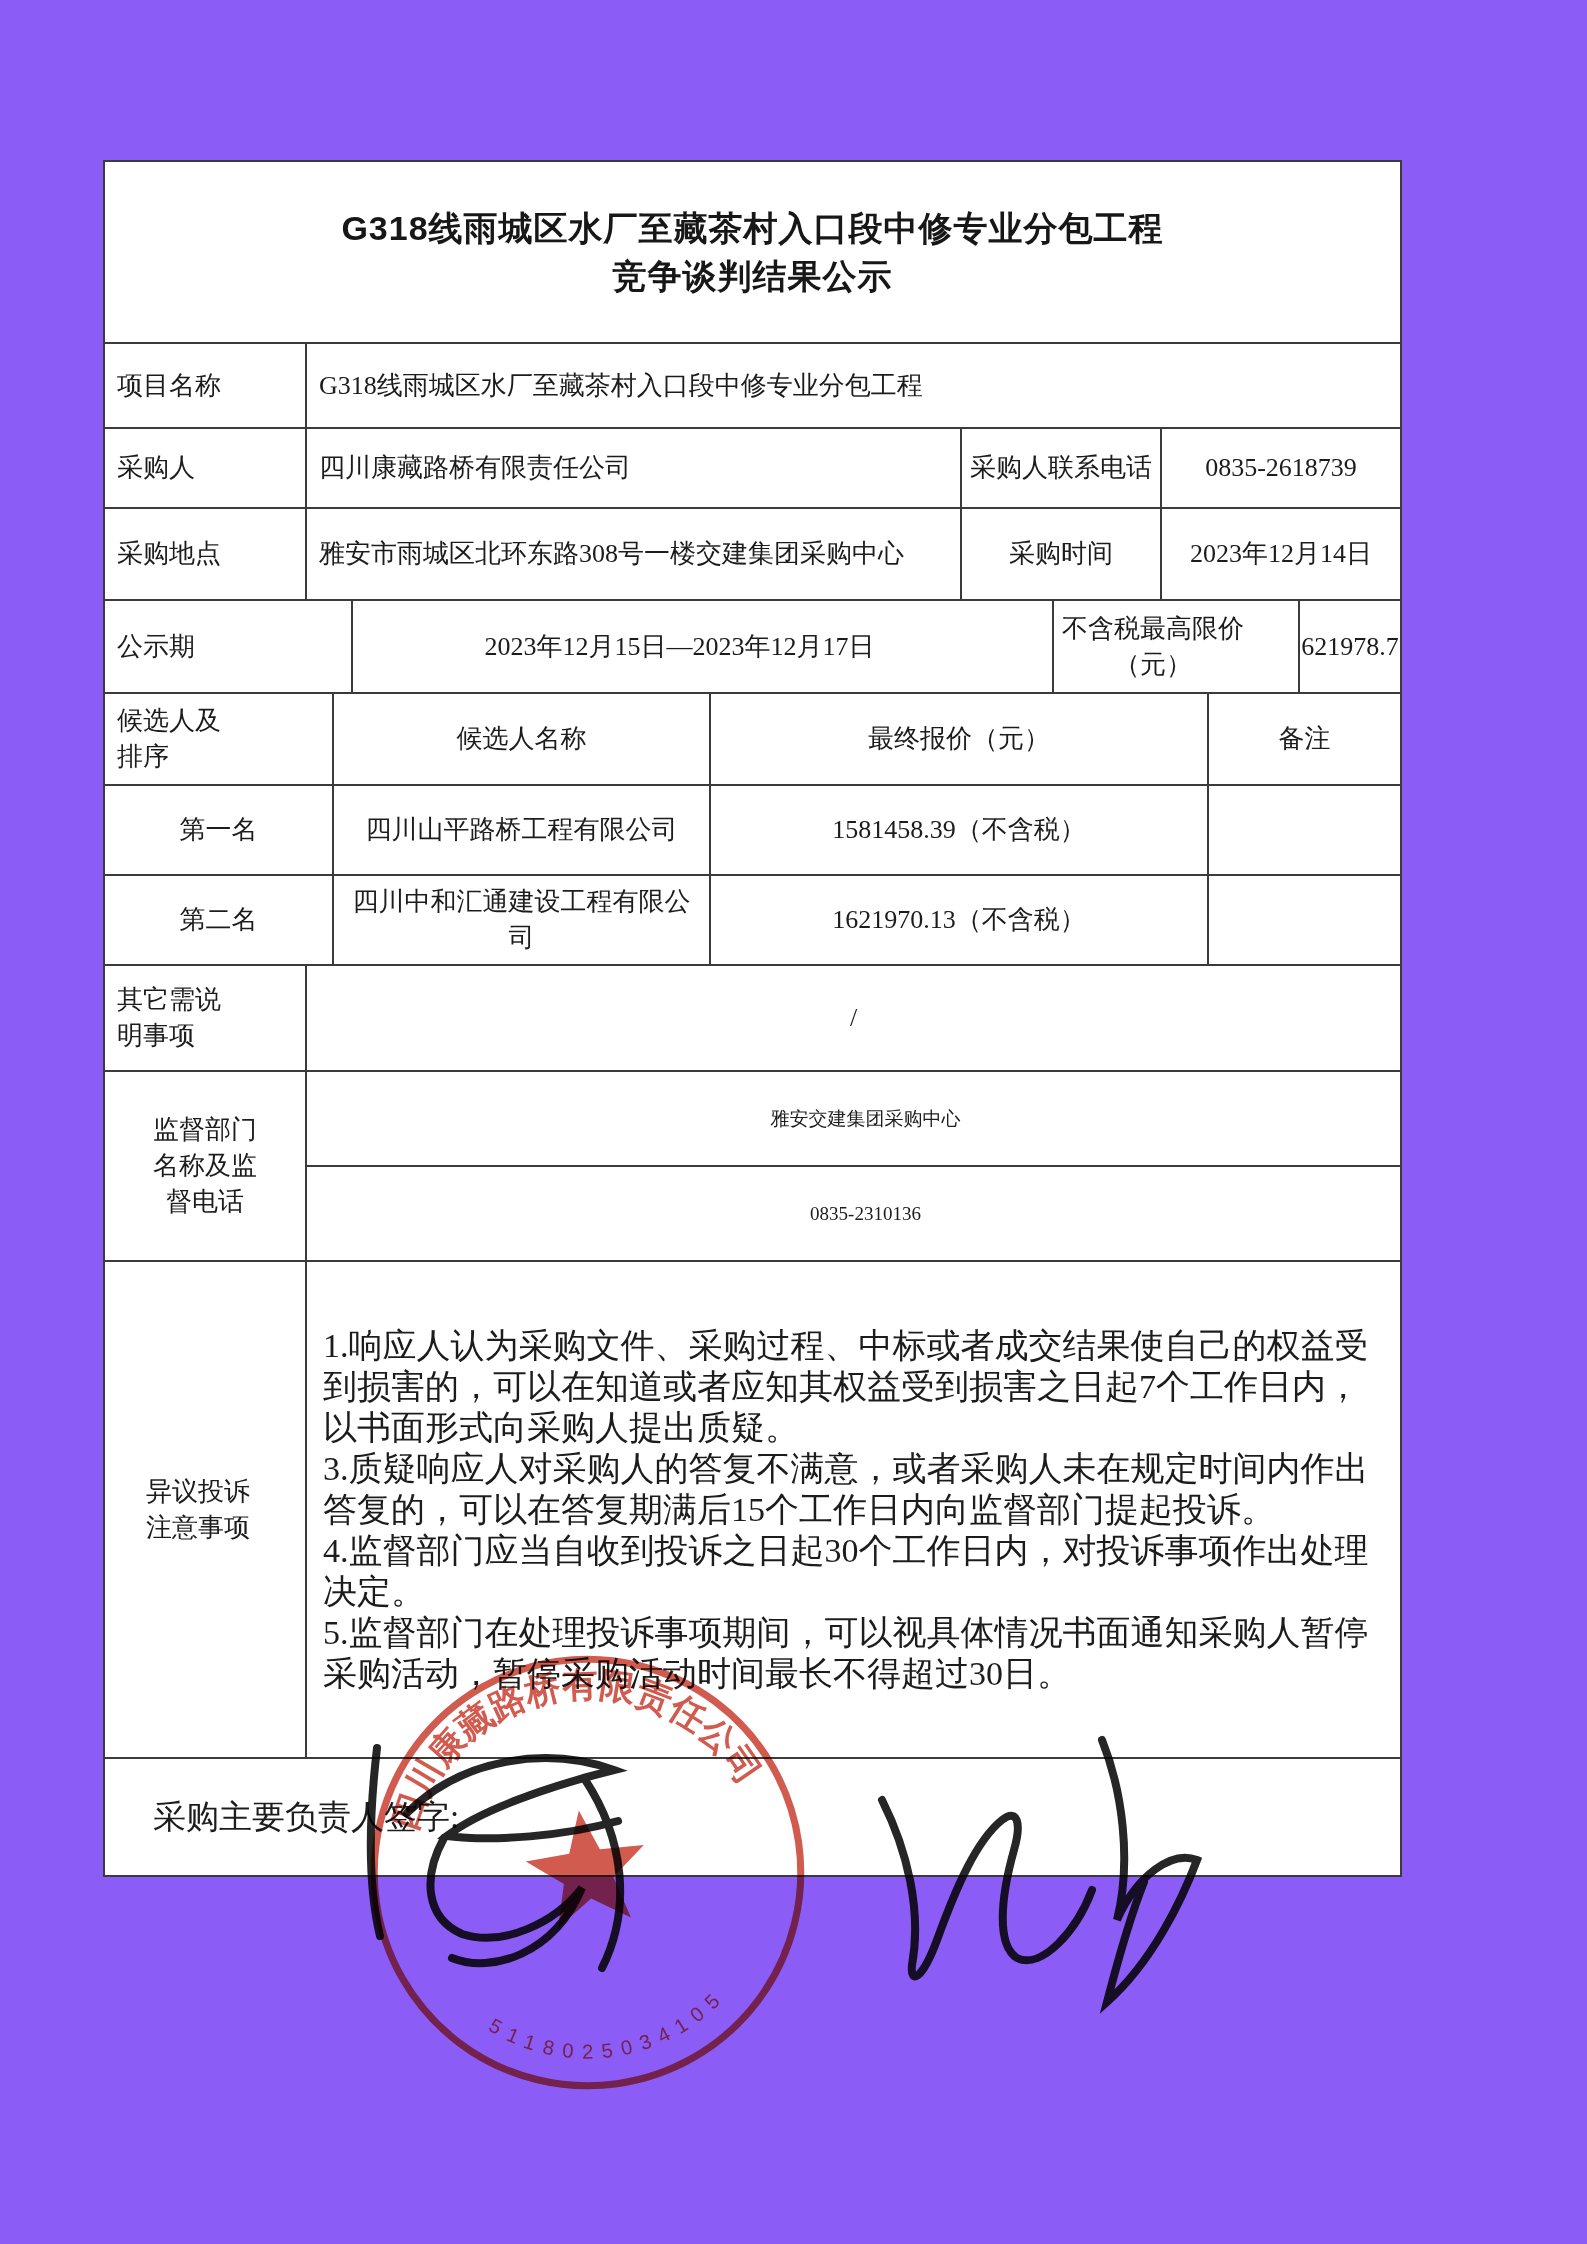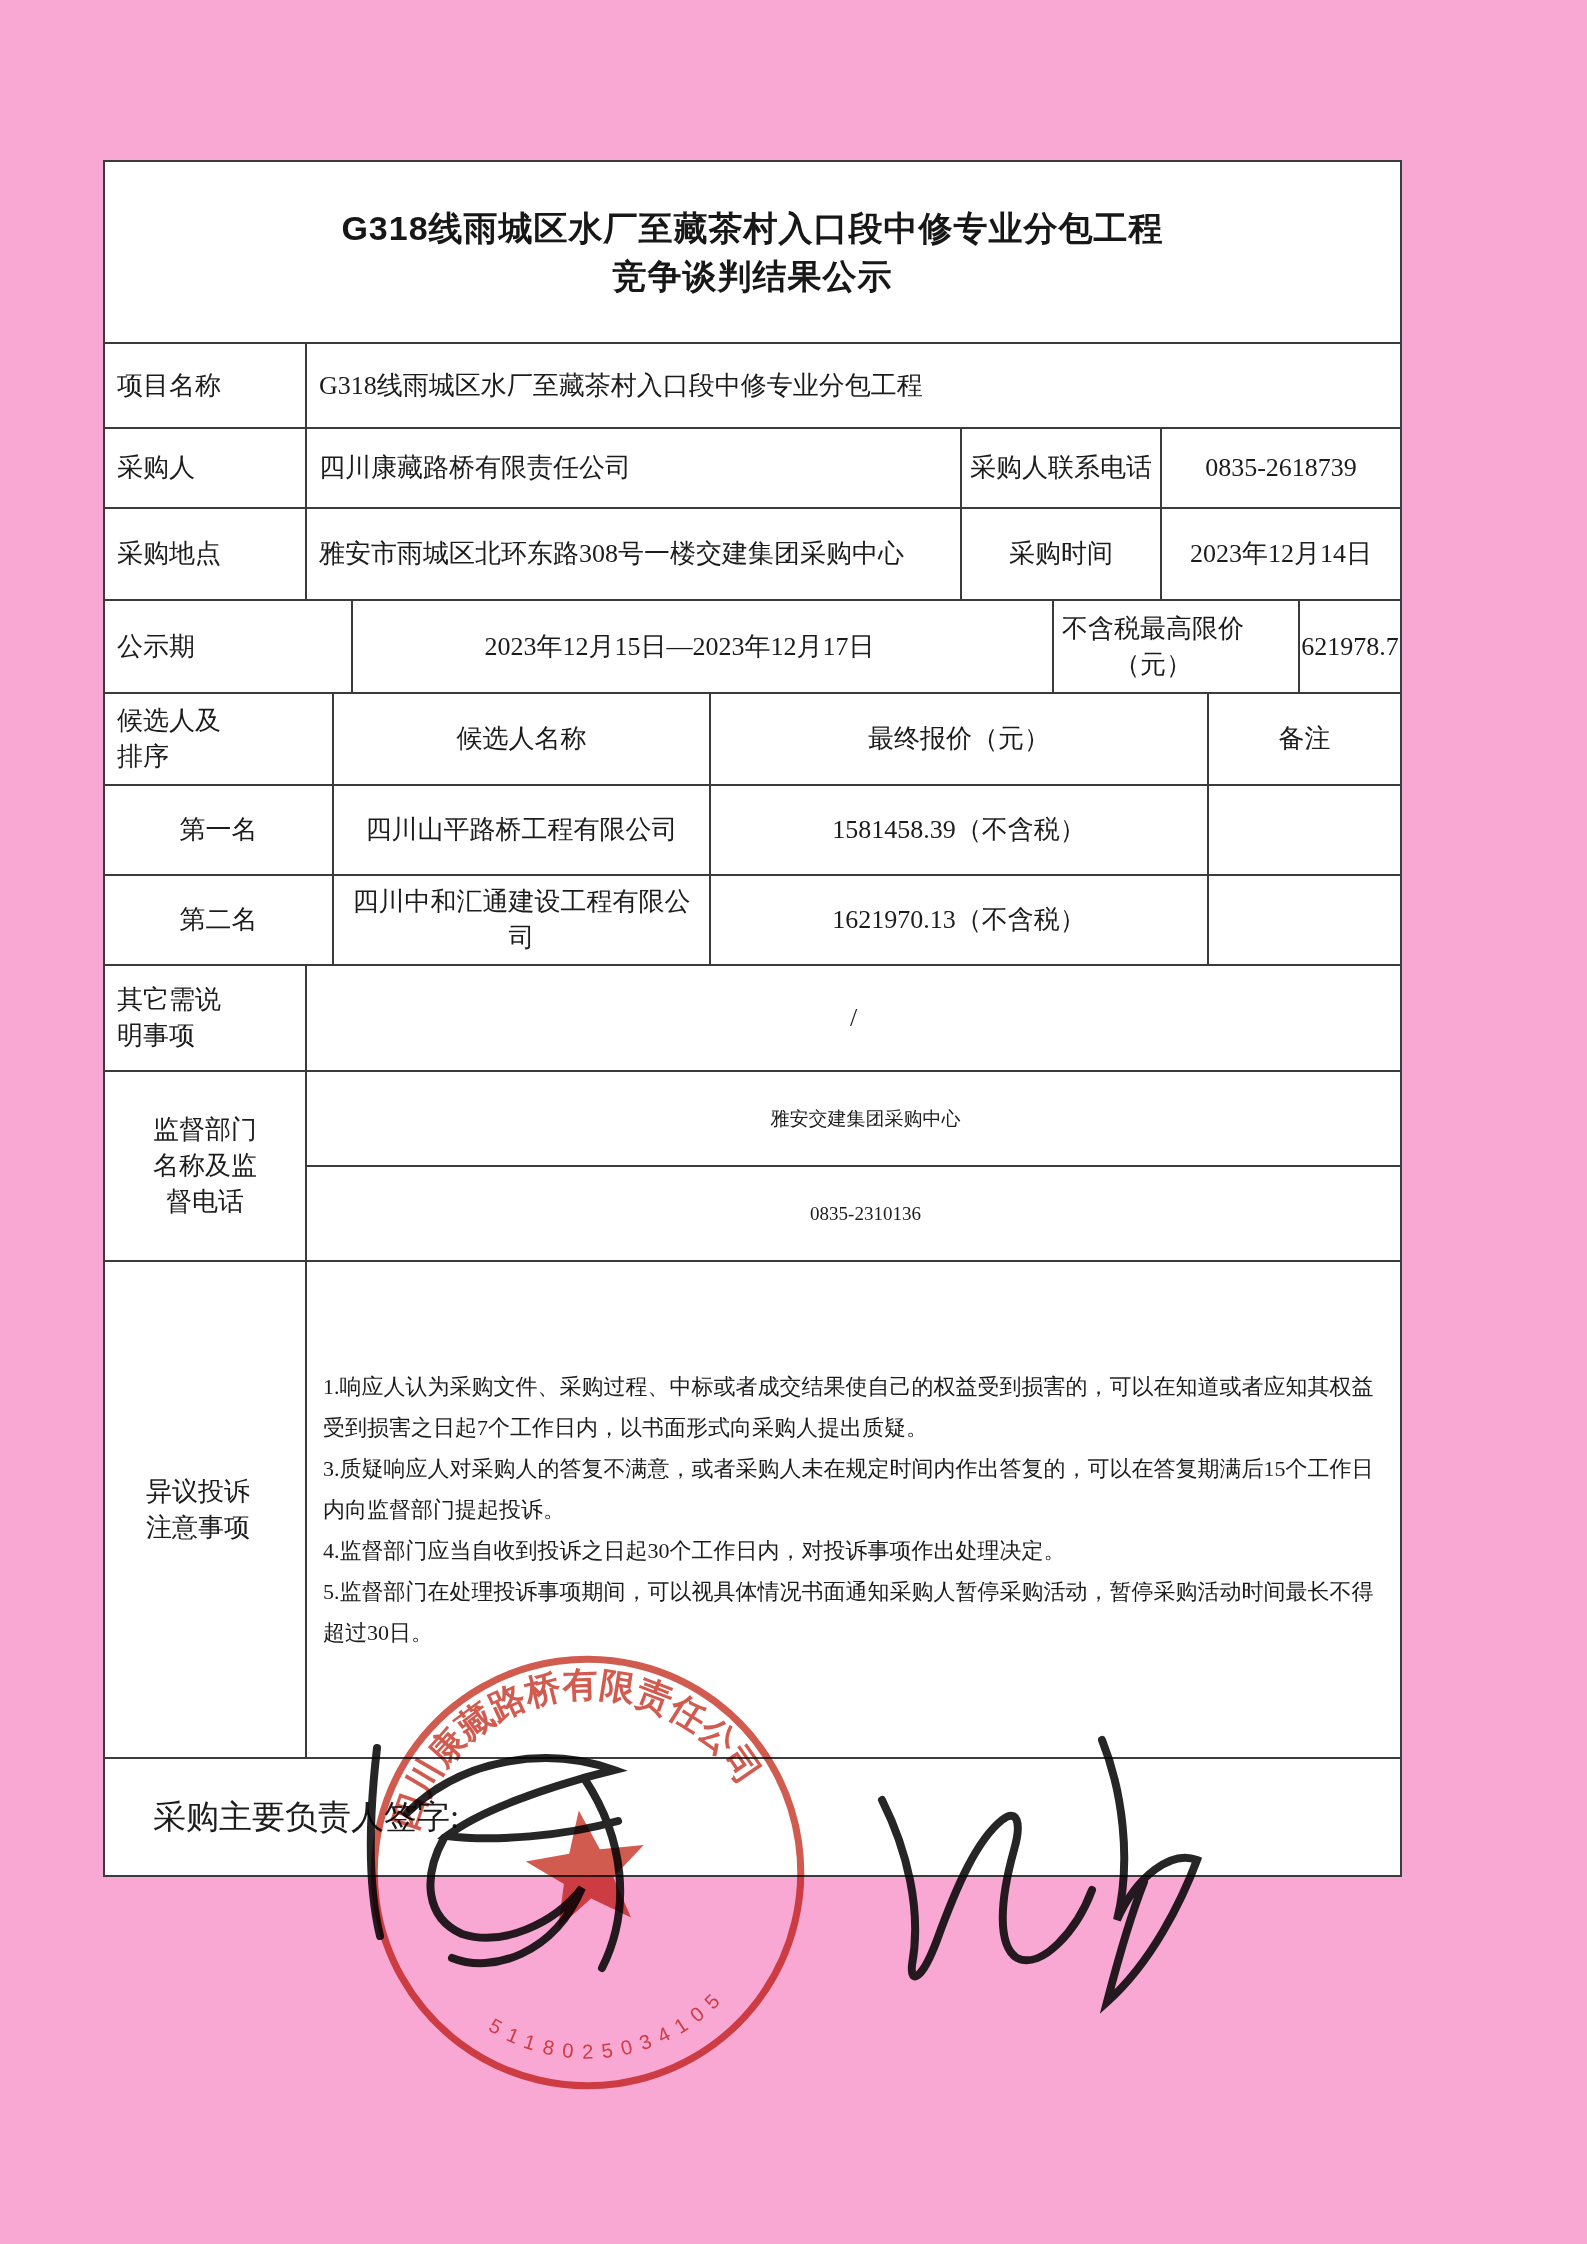--- a/index.html
+++ b/index.html
@@ -1,19 +1,19 @@
 <!DOCTYPE html>
 <html><head>
 <meta charset="utf-8">
 <style>
   html,body{margin:0;padding:0;background:#e8e8e8;}
   .page{
     position:relative;
     width:1587px;height:2244px;
-    background:#f9a8d4;
+    background:#8b5cf6;
     font-family:"Liberation Serif","DejaVu Serif",serif;
     color:#1c1c1c;
     overflow:hidden;
   }
   .doc-table{
     position:absolute;left:103px;top:160px;width:1299px;
     border:2px solid #3b3b3b;
     box-sizing:border-box;
     background:#fff;
   }
@@ -61,21 +61,21 @@
   .c-note{flex:1;}
   .c-wide{flex:1;}
   
   .sup-right{flex:1;display:flex;flex-direction:column;border-left:2px solid #3b3b3b;}
   .sup-sub{flex:1;display:flex;align-items:center;justify-content:center;font-size:19px;box-sizing:border-box;padding-left:24px;}
   .sup-sub.second{border-top:2px solid #3b3b3b;}
   
   .obj-text{
     flex:1;border-left:2px solid #3b3b3b;
     display:flex;flex-direction:column;justify-content:center;
-    font-size:22px;line-height:41px;
+    font-size:34px;line-height:41px;
     padding:10px 16px;box-sizing:border-box;
   }
   .sign-label{
     position:absolute;left:48px;top:50%;transform:translateY(-50%);
     font-size:33px;
   }
   
   .stamp{
     position:absolute;left:365px;top:1635px;
     transform:rotate(-8deg);

